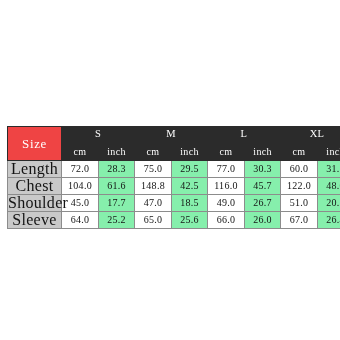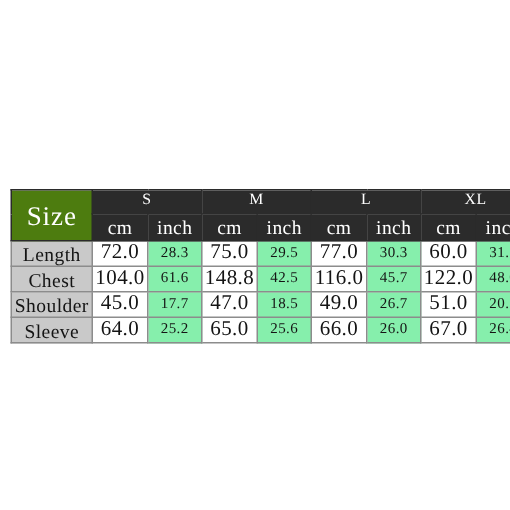--- a/index.html
+++ b/index.html
@@ -47,50 +47,50 @@
     white-space: nowrap;
   }
 
   
   .hdr {
     background: #2b2b2b;
     color: #ffffff;
     border-color: #2b2b2b !important;
   }
   .hdr-size {
-    background: #4d7c0f;
+    background: #ef4444;
     color: #ffffff;
     border-color: #2b2b2b !important;
-    font-size: 18px;
+    font-size: 13px;
     letter-spacing: 0.6px;
     height: 32px;
   }
   .hdr-group {
     font-size: 10.5px;
     height: 15px;
     letter-spacing: 0.4px;
   }
   .hdr-unit {
-    font-size: 13px;
+    font-size: 10px;
     height: 17px;
     letter-spacing: 0.3px;
   }
 
   
   .row-label {
     background: #c9c9c9;
     color: #141414;
-    font-size: 13px;
+    font-size: 16px;
     height: 16px;
     letter-spacing: 0.3px;
   }
   .cell-cm {
     background: #ffffff;
     color: #141414;
-    font-size: 14px;
+    font-size: 10px;
     height: 16px;
     letter-spacing: 0.3px;
   }
   .cell-inch {
     background: #86efac;
     color: #141414;
     font-size: 10px;
     height: 16px;
     letter-spacing: 0.3px;
   }

